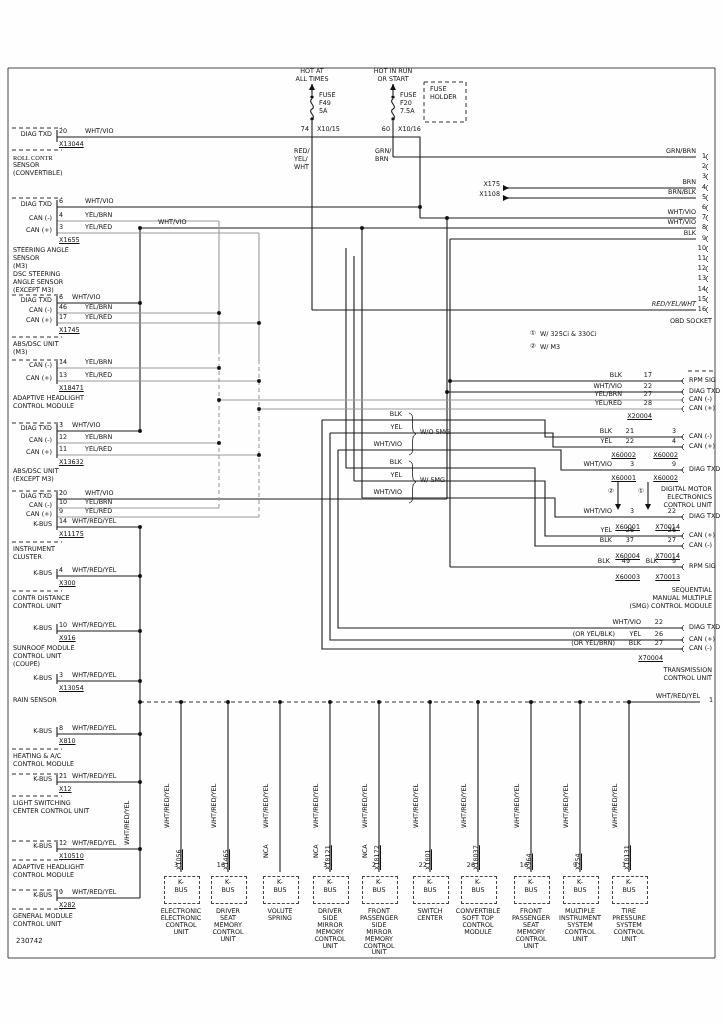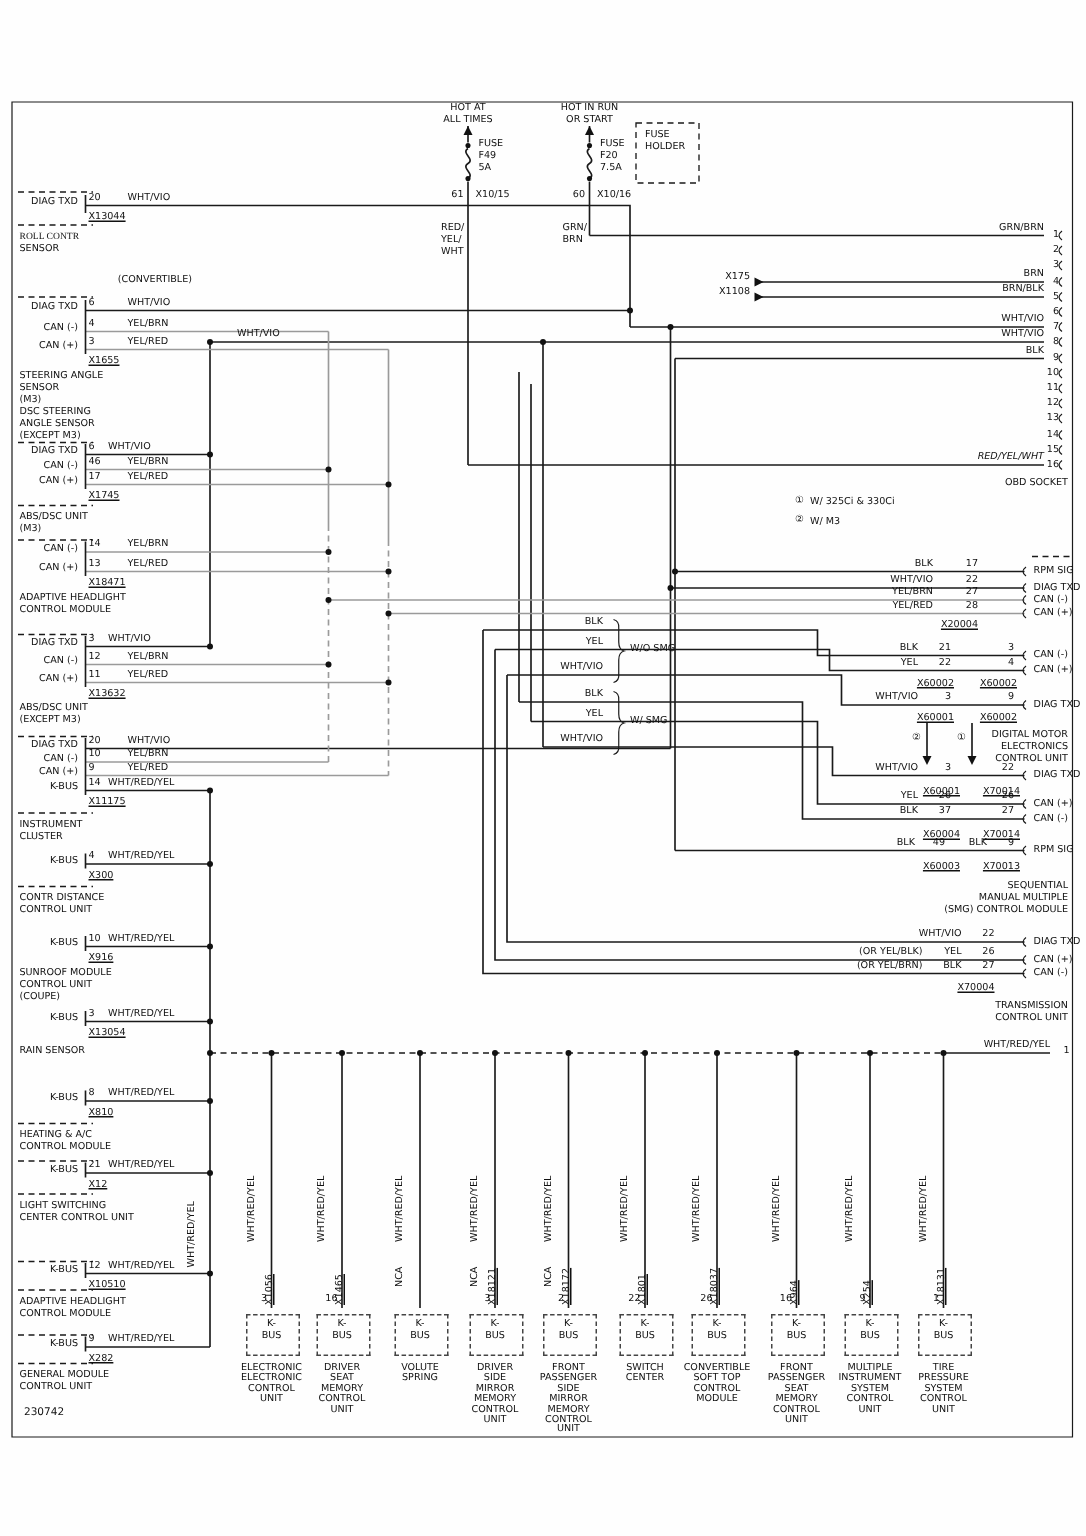--- a/index.html
+++ b/index.html
@@ -212,21 +212,21 @@
     </svg>
   <span class="t" style="left:16px;top:938px;font-size:7px;">230742</span>
 <span class="t ca" style="left: 282px; top: 68px; width: 60px;">HOT AT</span>
     <span class="t ca" style="left: 282px; top: 76px; width: 60px;">ALL TIMES</span>
     <span class="t" style="left: 319px; top: 92px;">FUSE</span>
     <span class="t" style="left: 319px; top: 100px;">F49</span>
     <span class="t" style="left: 319px; top: 108px;">5A</span>
     <span class="t" style="left: 294px; top: 148px;">RED/</span>
     <span class="t" style="left: 294px; top: 156px;">YEL/</span>
     <span class="t" style="left: 294px; top: 164px;">WHT</span>
-    <span class="t ra" style="right: 415px; top: 126px;">61</span>
+    <span class="t ra" style="right: 415px; top: 126px;">74</span>
     <span class="t" style="left: 317px; top: 126px;">X10/15</span>
     <span class="t ca" style="left: 363px; top: 68px; width: 60px;">HOT IN RUN</span>
     <span class="t ca" style="left: 363px; top: 76px; width: 60px;">OR START</span>
     <span class="t" style="left: 400px; top: 92px;">FUSE</span>
     <span class="t" style="left: 400px; top: 100px;">F20</span>
     <span class="t" style="left: 400px; top: 108px;">7.5A</span>
     <span class="t" style="left: 375px; top: 148px;">GRN/</span>
     <span class="t" style="left: 375px; top: 156px;">BRN</span>
     <span class="t ra" style="right: 334px; top: 126px;">60</span>
     <span class="t" style="left: 398px; top: 126px;">X10/16</span>
@@ -263,21 +263,21 @@
     <span class="t fn" style="left: 530px; top: 343px;">②</span>
     <span class="t" style="left: 540px; top: 344px;">W/ M3</span>
     <span class="t ra fn" style="right: 110px; top: 488px;">②</span>
     <span class="t ra fn" style="right: 80px; top: 488px;">①</span>
     <span class="t ra" style="right: 672px; top: 131px;">DIAG TXD</span>
     <span class="t" style="left: 59px; top: 128px;">20</span>
     <span class="t" style="left: 85px; top: 128px;">WHT/VIO</span>
     <span class="t u" style="left: 59px; top: 141px;">X13044</span>
     <span class="t" style="left: 13px; top: 154px; width: 115px; font-family: Liberation Serif, serif;">ROLL CONTR</span>
     <span class="t" style="left: 13px; top: 162px; width: 115px;">SENSOR</span>
-    <span class="t" style="left: 13px; top: 183px; width: 115px; text-align: right;">(CONVERTIBLE)</span>
+    <span class="t" style="left: 13px; top: 170px; width: 115px;">(CONVERTIBLE)</span>
     <span class="t ra" style="right: 672px; top: 201px;">DIAG TXD</span>
     <span class="t" style="left: 59px; top: 198px;">6</span>
     <span class="t" style="left: 85px; top: 198px;">WHT/VIO</span>
     <span class="t ra" style="right: 672px; top: 215px;">CAN (-)</span>
     <span class="t" style="left: 59px; top: 212px;">4</span>
     <span class="t" style="left: 85px; top: 212px;">YEL/BRN</span>
     <span class="t ra" style="right: 672px; top: 227px;">CAN (+)</span>
     <span class="t" style="left: 59px; top: 224px;">3</span>
     <span class="t" style="left: 85px; top: 224px;">YEL/RED</span>
     <span class="t u" style="left: 59px; top: 237px;">X1655</span>

